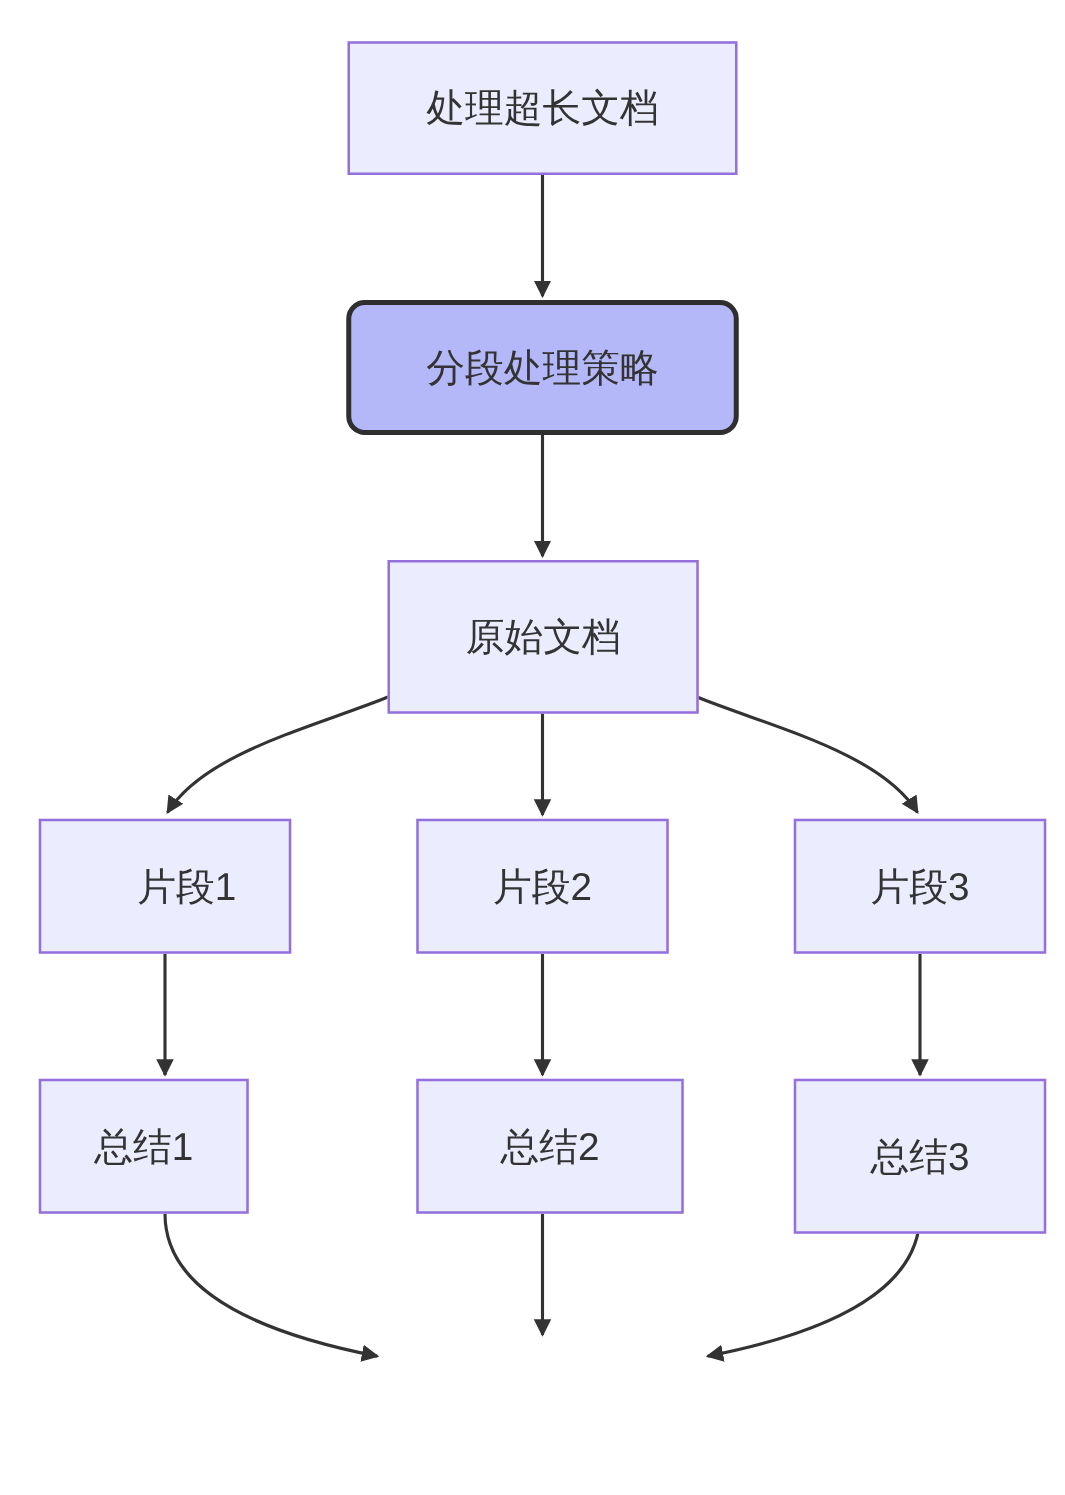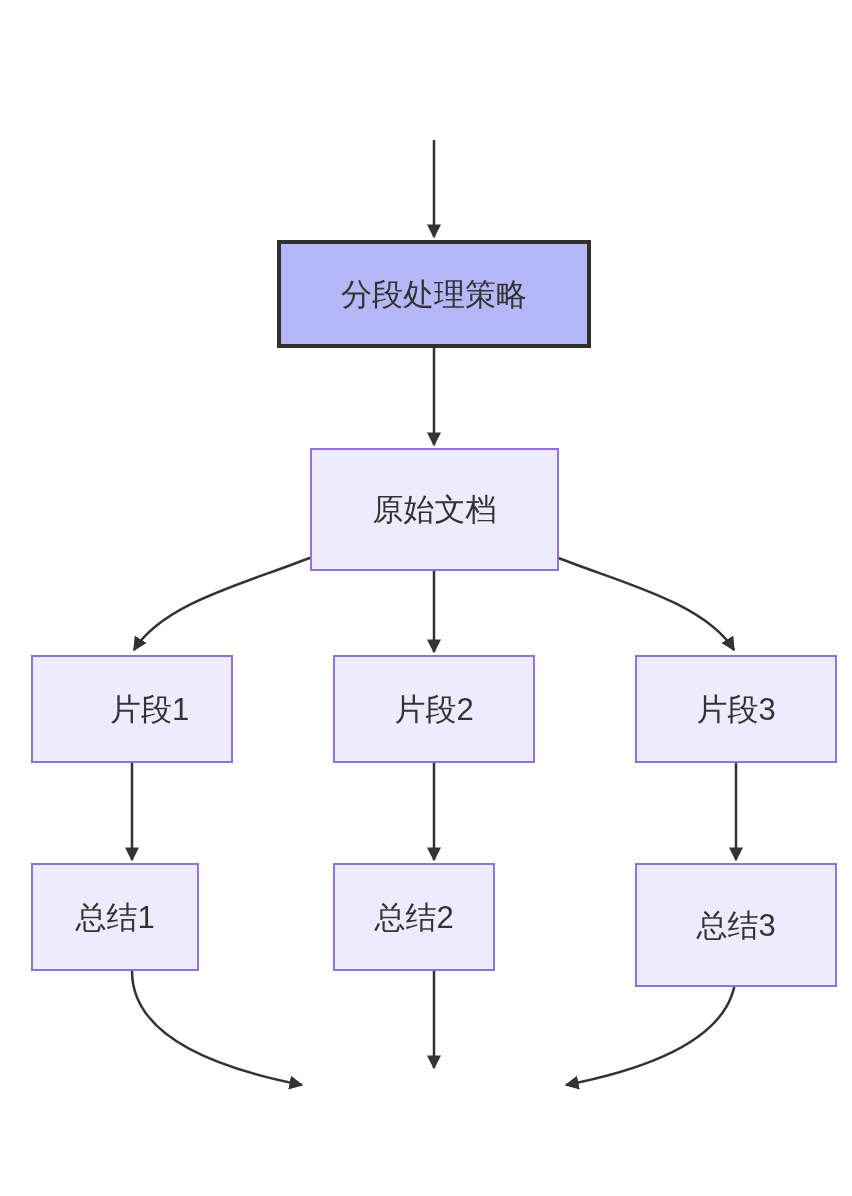--- a/index.html
+++ b/index.html
@@ -44,27 +44,27 @@
   .node.emphasis-purple {
     background: #b5b8f8;
     border: 4px solid #2f2f2f;
   }
   .node.emphasis-green {
     background: #90ee90;
     border: 4px solid #2f2f2f;
   }
   
   .n0 { left: 278px; top: 33px;   width: 312px; height: 107px; }
-  .n1 { left: 277px; top: 240px;  width: 314px; height: 108px; }
+  .n1 { left: 277px; top: 240px;  width: 314px; height: 108px; border-radius: 15px; }
   .n2 { left: 310px; top: 448px;  width: 249px; height: 123px; }
   .n3 { left: 31px;  top: 655px;  width: 202px; height: 108px; padding-left: 35px; }
   .n4 { left: 333px; top: 655px;  width: 202px; height: 108px; }
   .n5 { left: 635px; top: 655px;  width: 202px; height: 108px; }
   .n6 { left: 31px;  top: 863px;  width: 168px; height: 108px; }
-  .n7 { left: 333px; top: 863px;  width: 162px; height: 108px; }
+  .n7 { left: 333px; top: 863px;  width: 214px; height: 108px; }
   .n8 { left: 635px; top: 863px;  width: 202px; height: 124px; }
   .n9 { left: 310px; top: 1071px; width: 249px; height: 108px; }
 </style>
 </head>
 <body>
 
 <div class="canvas">
 
   <svg class="edge-layer" width="852" height="1196" viewBox="0 0 852 1196" xmlns="http://www.w3.org/2000/svg">
     <defs>
@@ -78,20 +78,23 @@
     <path class="edge" marker-end="url(#arrow)" d="M434,556 L434,652"></path>
     <path class="edge" marker-end="url(#arrow)" d="M556,557 C618,582 704,602 734,650"></path>
     <path class="edge" marker-end="url(#arrow)" d="M132,763 L132,860"></path>
     <path class="edge" marker-end="url(#arrow)" d="M434,763 L434,860"></path>
     <path class="edge" marker-end="url(#arrow)" d="M736,763 L736,860"></path>
     <path class="edge" marker-end="url(#arrow)" d="M132,971 C132,1018 174,1060 302,1085"></path>
     <path class="edge" marker-end="url(#arrow)" d="M434,971 L434,1068"></path>
     <path class="edge" marker-end="url(#arrow)" d="M736,971 C736,1018 694,1060 566,1085"></path>
   </svg>
 
+  <div class="node n0">
+    <span>处理超长文档</span>
+  </div>
 
   <div class="node n1 emphasis-purple">
     <span>分段处理策略</span>
   </div>
 
   <div class="node n2">
     <span>原始文档</span>
   </div>
 
   <div class="node n3">

